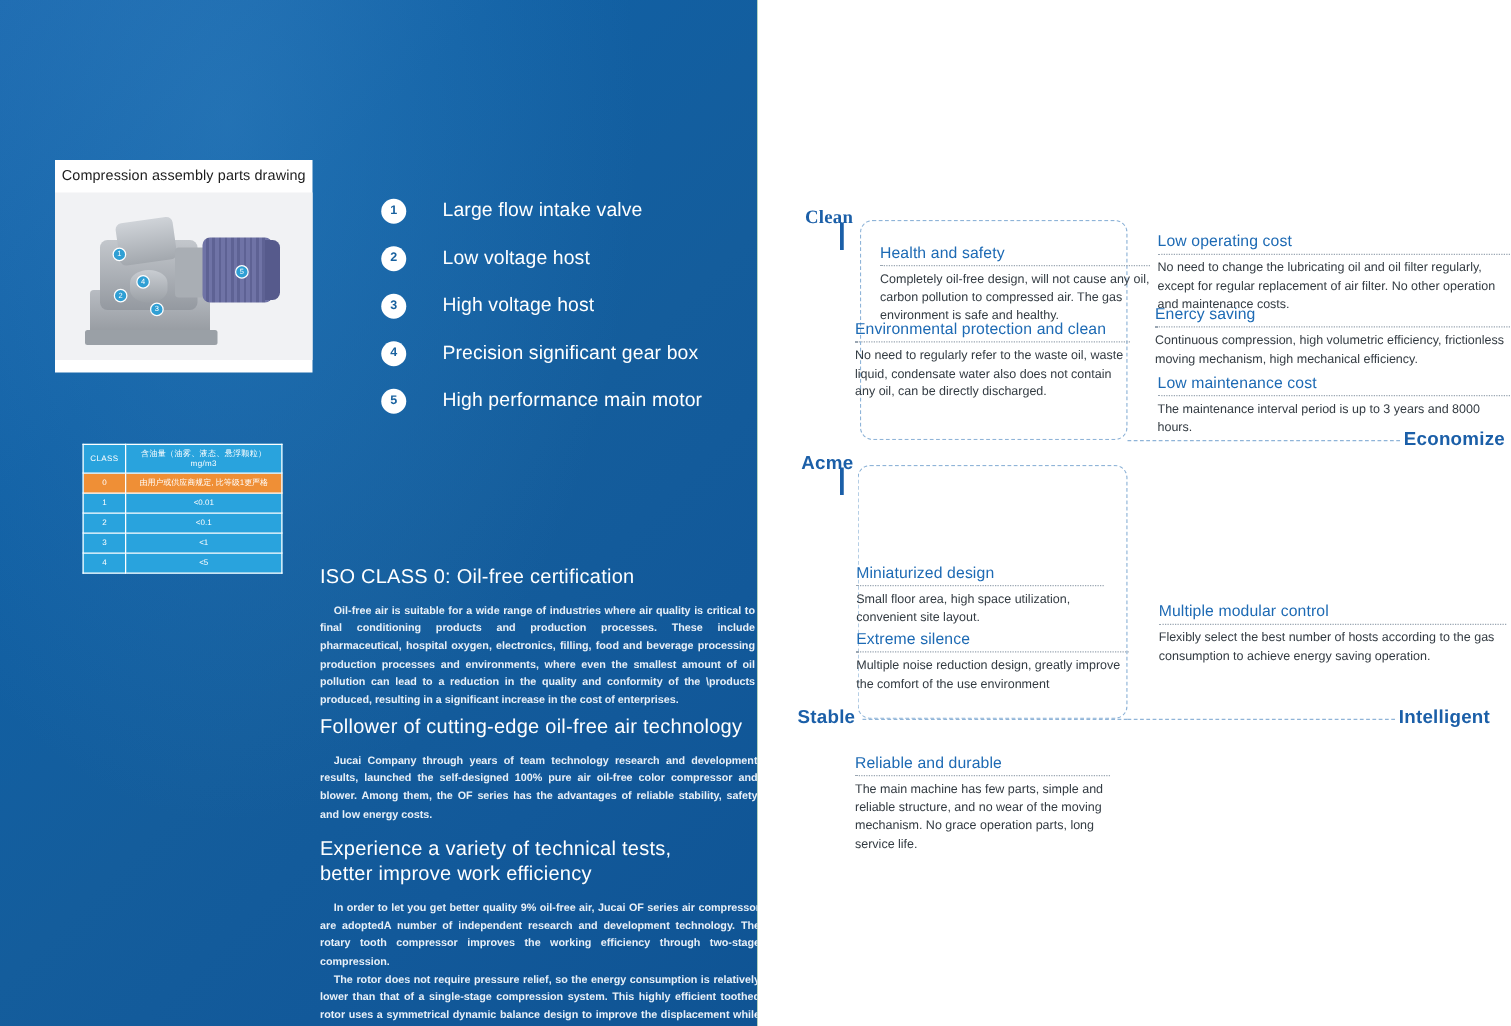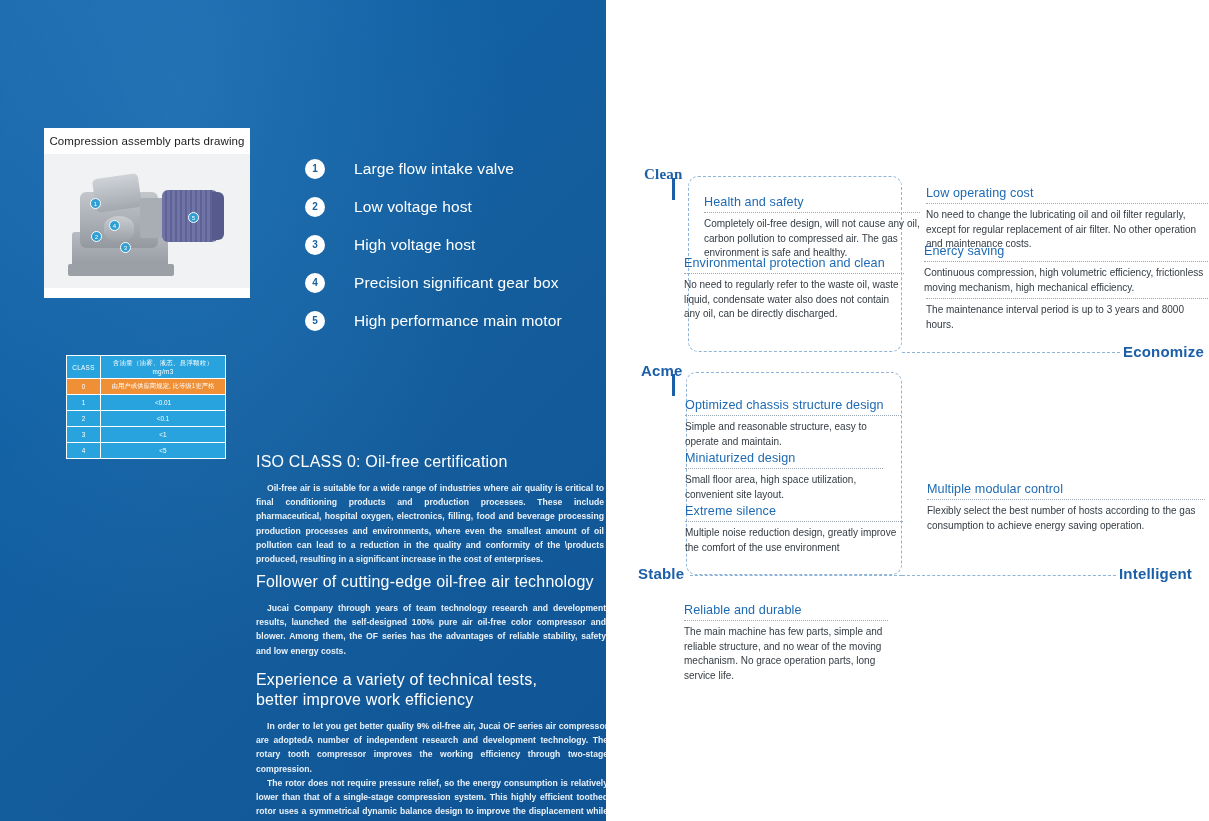--- a/index.html
+++ b/index.html
@@ -243,29 +243,25 @@
     <h4>Low operating cost</h4>
     <div class="rule"></div>
     <p>No need to change the lubricating oil and oil filter regularly, except for regular replacement of air filter. No other operation and maintenance costs.</p>
   </div>
   <div class="feat" id="f-energy">
     <h4>Enercy saving</h4>
     <div class="rule"></div>
     <p>Continuous compression, high volumetric efficiency, frictionless moving mechanism, high mechanical efficiency.</p>
   </div>
   <div class="feat" id="f-lowmain">
+    <h4>Low maintenance cost</h4>
     <div class="rule"></div>
     <p>The maintenance interval period is up to 3 years and 8000 hours.</p>
   </div>
 
-  <div class="feat" id="f-chassis">
-    <h4>Optimized chassis structure design</h4>
-    <div class="rule"></div>
-    <p>Simple and reasonable structure, easy to operate and maintain.</p>
-  </div>
   <div class="feat" id="f-mini">
     <h4>Miniaturized design</h4>
     <div class="rule"></div>
     <p>Small floor area, high space utilization, convenient site layout.</p>
   </div>
   <div class="feat" id="f-silence">
     <h4>Extreme silence</h4>
     <div class="rule"></div>
     <p>Multiple noise reduction design, greatly improve the comfort of the use environment</p>
   </div>

